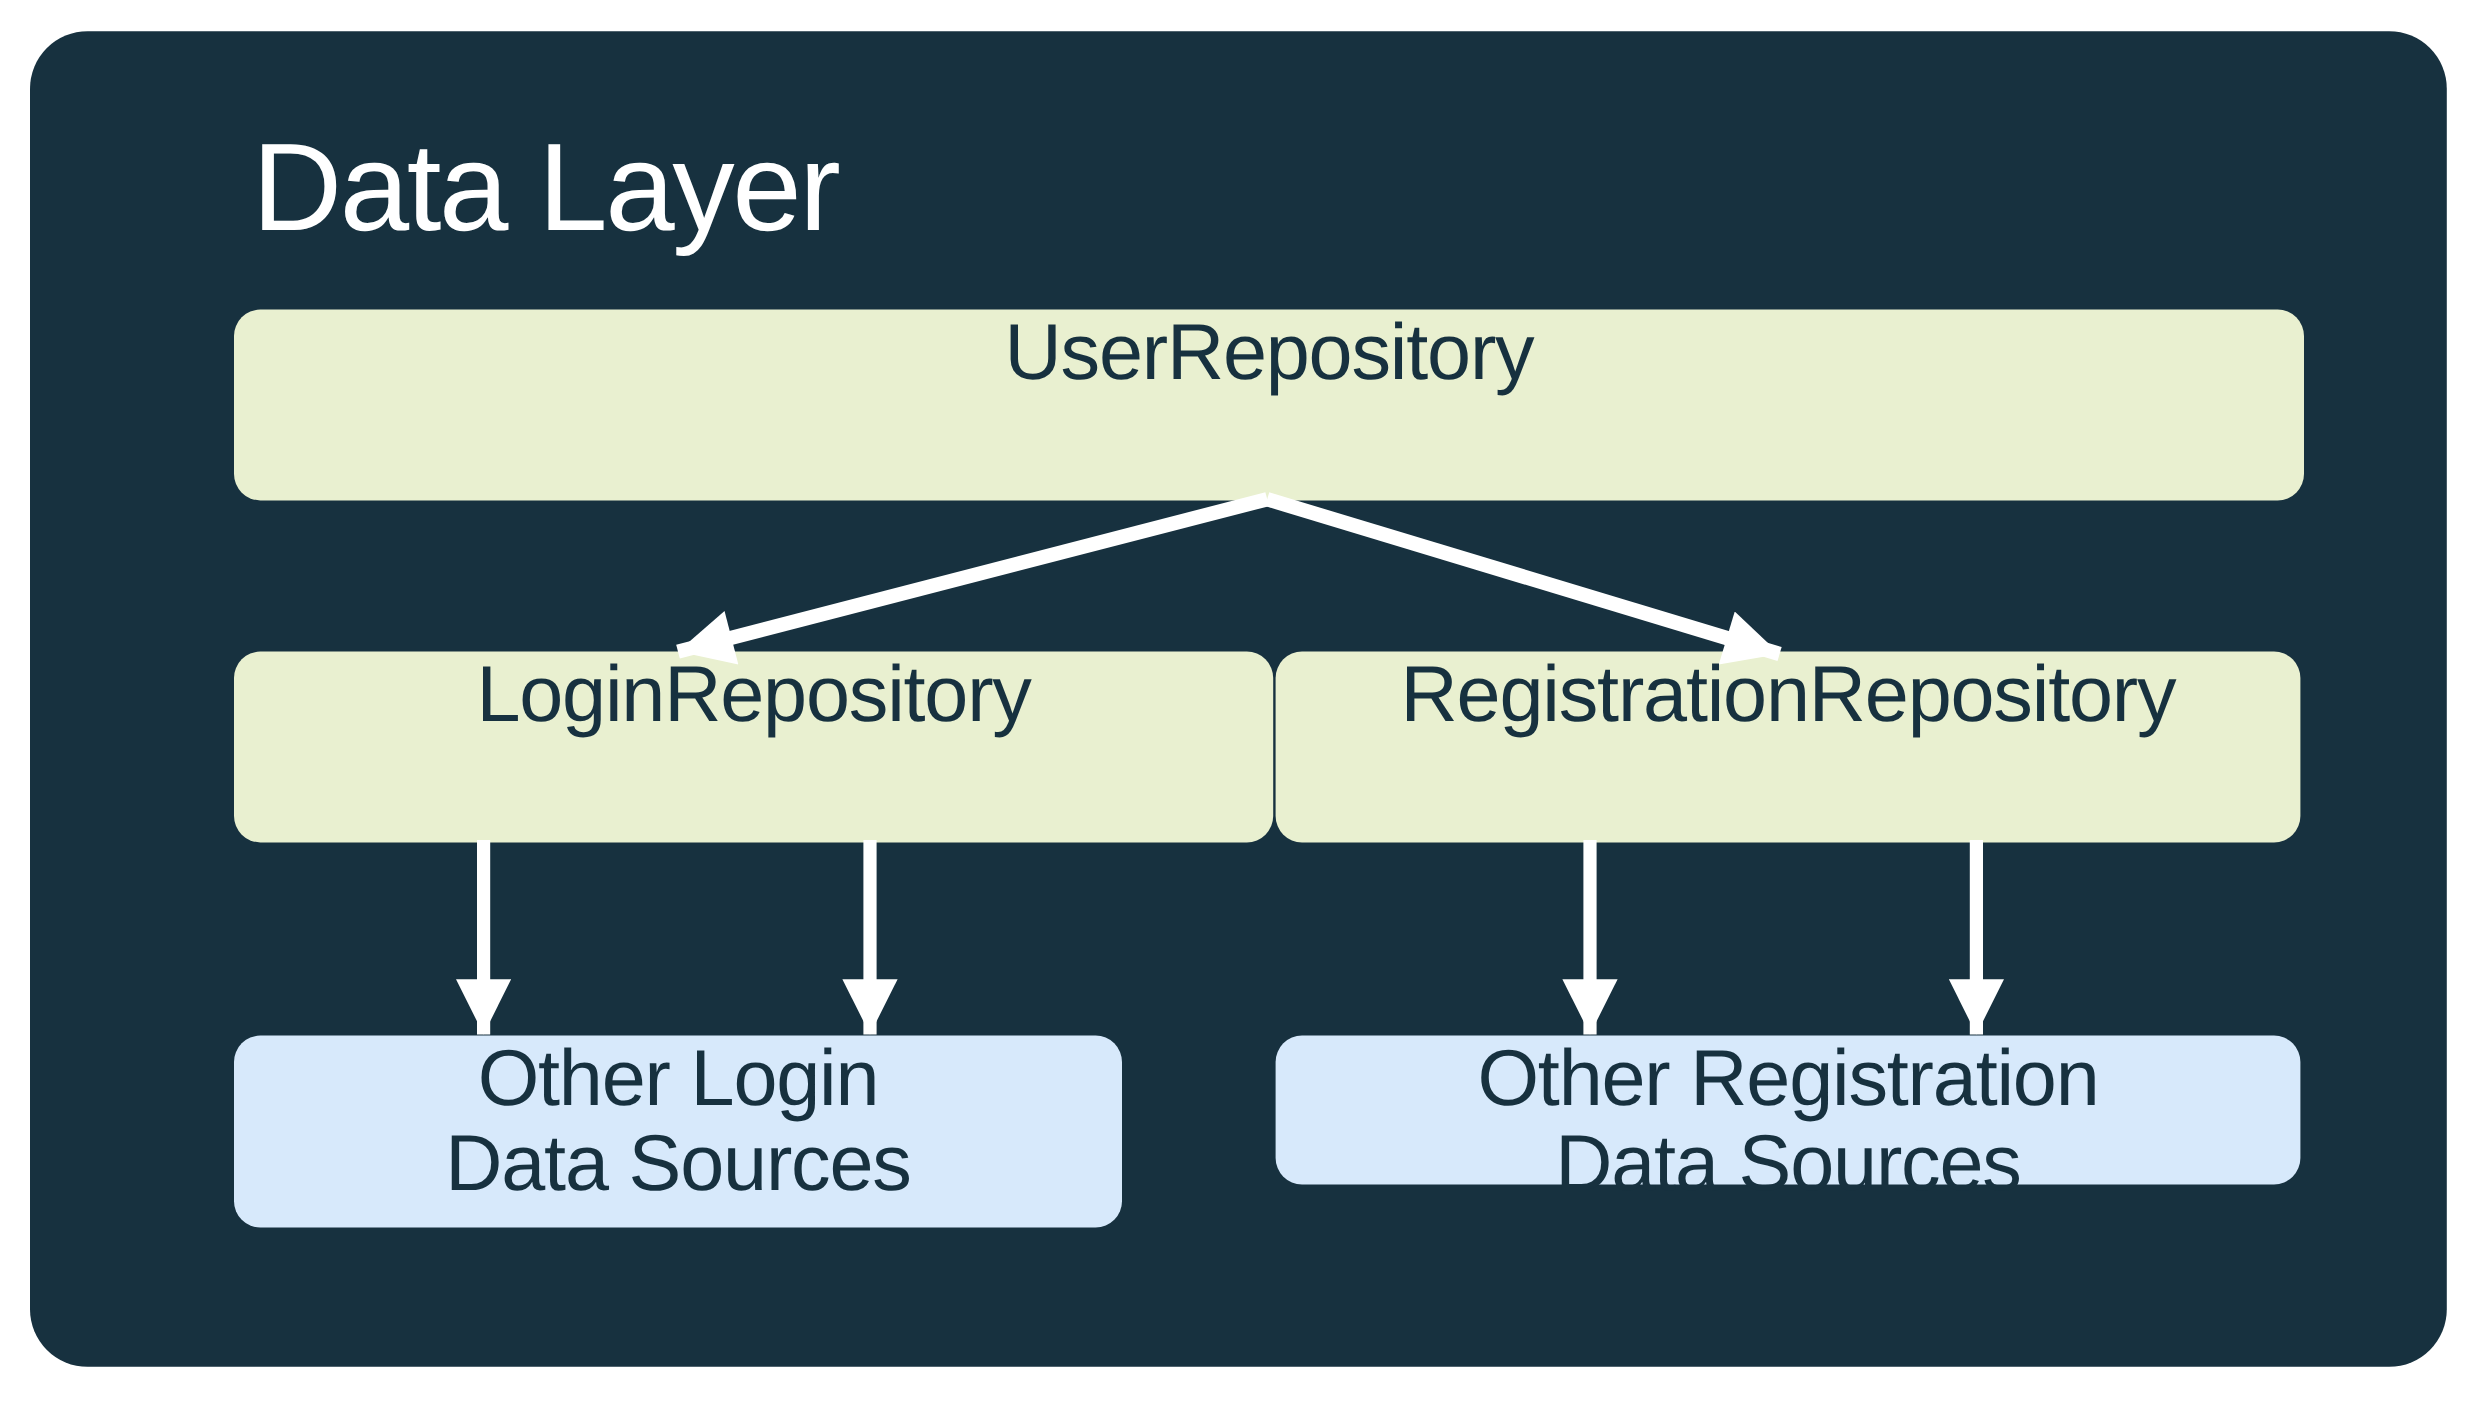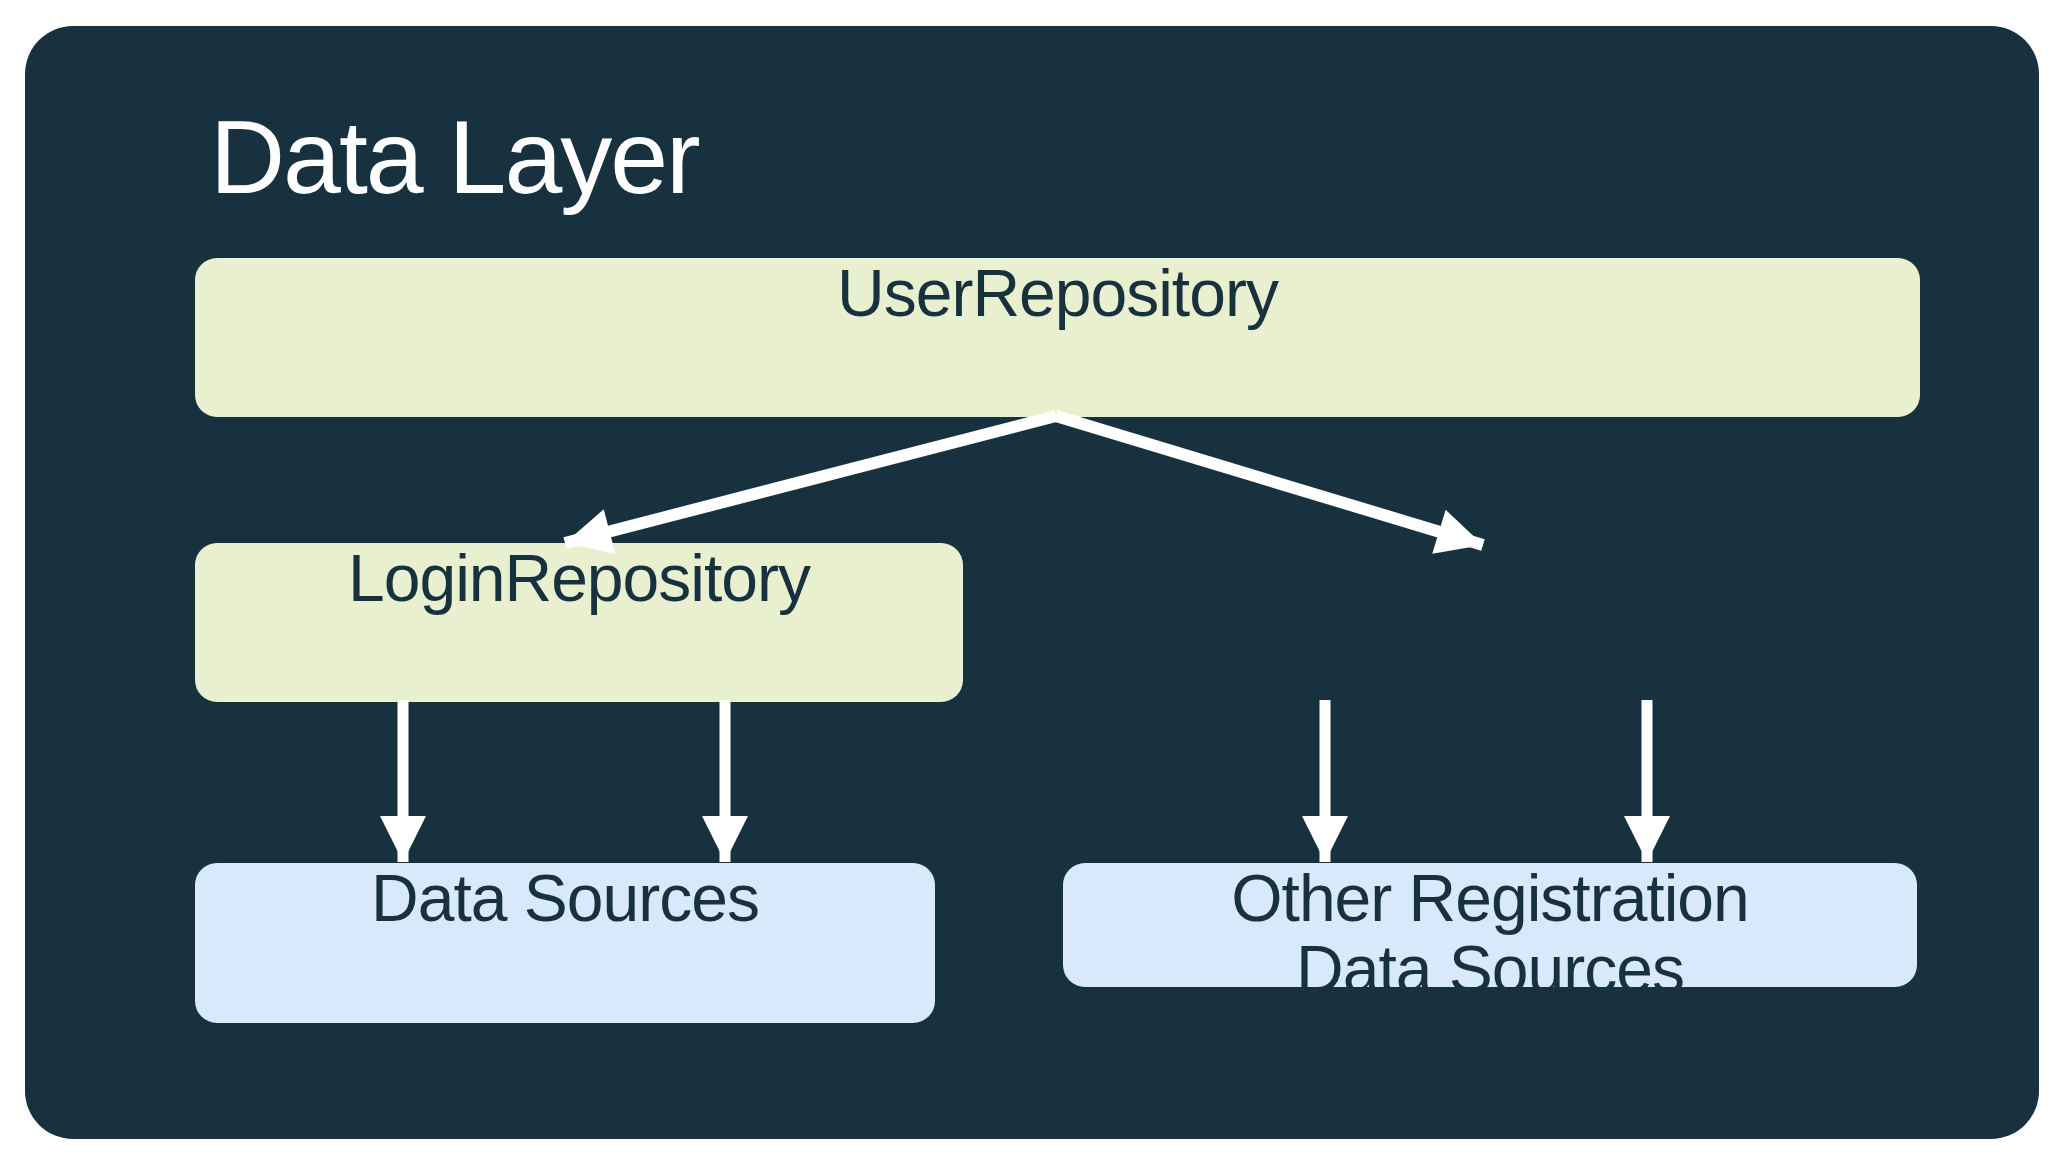--- a/index.html
+++ b/index.html
@@ -53,21 +53,21 @@
   }
   .node--repo { background: #E9F0D0; }
   .node--source { background: #D7E9FB; }
 
   .node--user {
     left: 195px; top: 258px;
     width: 1725px; height: 159px;
   }
   .node--login {
     left: 195px; top: 543px;
-    width: 768px; height: 159px;
+    width: 866px; height: 159px;
   }
   .node--registration {
     left: 1063px; top: 543px;
     width: 854px; height: 159px;
   }
   .node--other-login {
     left: 195px; top: 863px;
     width: 740px; height: 160px;
   }
   .node--other-registration {
@@ -92,22 +92,26 @@
   </div>
 
   <div class="node node--repo node--user">
     <span>UserRepository</span>
   </div>
 
   <div class="node node--repo node--login">
     <span>LoginRepository</span>
   </div>
 
+  <div class="node node--repo node--registration">
+    <span>RegistrationRepository</span>
+  </div>
 
   <div class="node node--source node--other-login">
+    <span>Other Login</span>
     <span>Data Sources</span>
   </div>
 
   <div class="node node--source node--other-registration">
     <span>Other Registration</span>
     <span>Data Sources</span>
   </div>
 
   <svg class="edges" viewBox="0 0 2065 1175">
     <defs>

